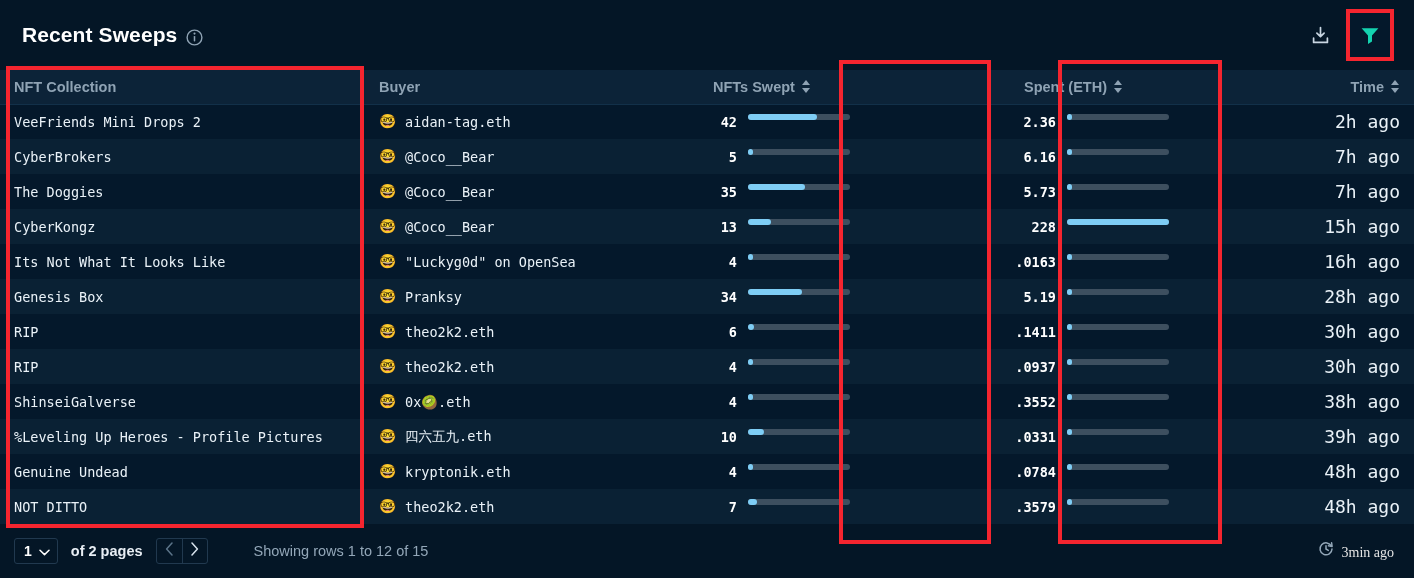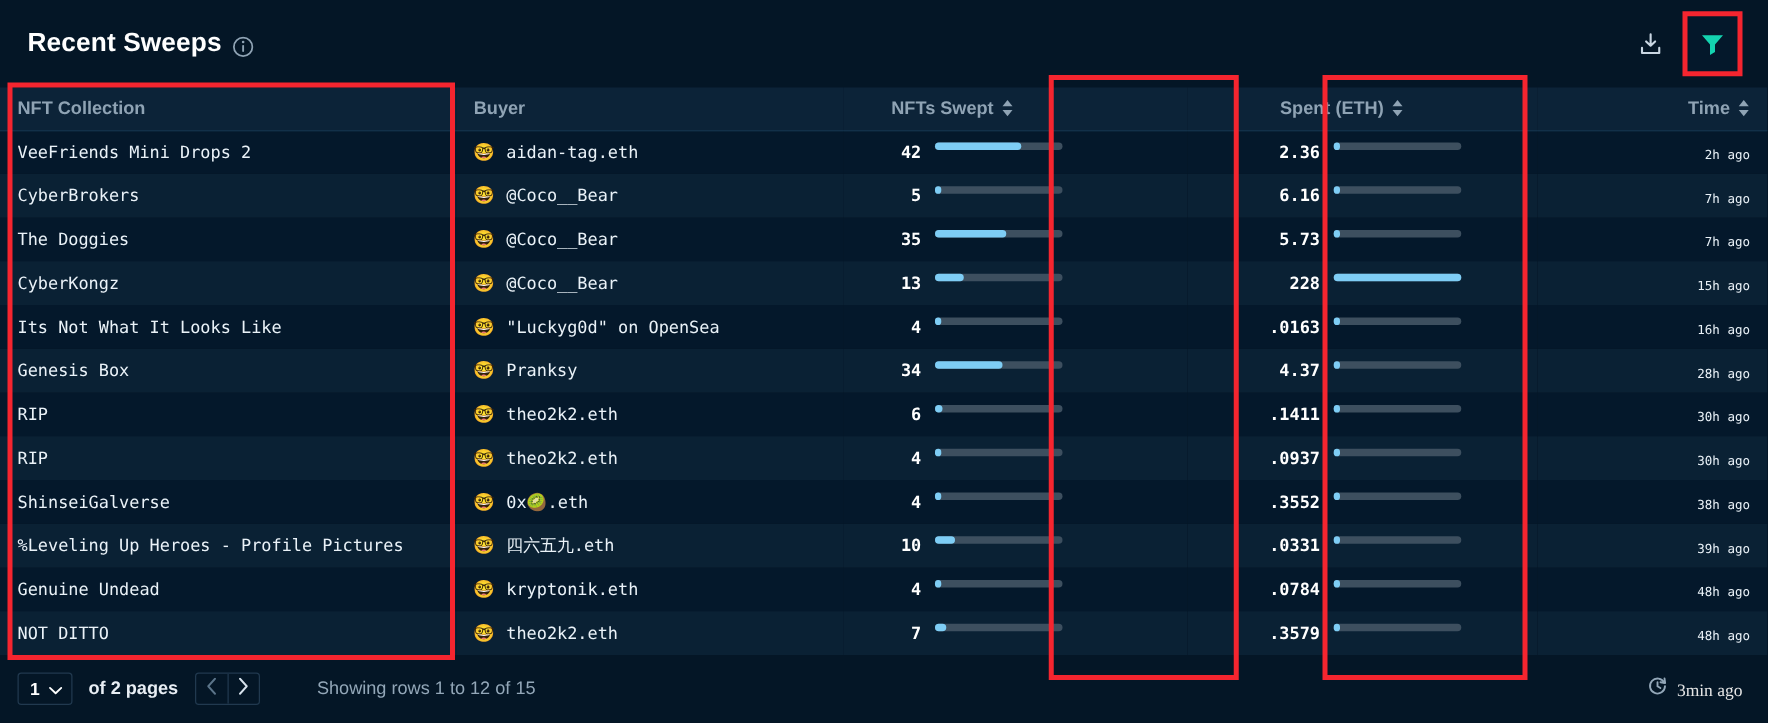--- a/index.html
+++ b/index.html
@@ -90,21 +90,21 @@
     letter-spacing: 0px;
   }
   .buyer-cell { display: flex; align-items: center; }
   .avatar {
     width: 17px; height: 17px; flex: 0 0 17px;
     margin-right: 9px;
     font-size: 14px; line-height: 17px; text-align: center;
   }
   .time-cell {
     font-family: "DejaVu Sans Mono", "Liberation Mono", monospace;
-    font-size: 10px; text-align: right;
+    font-size: 18px; text-align: right;
   }
 
   
   .metric { display: flex; }
   .metric .num {
     font-family: "DejaVu Sans Mono", "Liberation Mono", monospace;
     font-size: 13.5px; font-weight: bold;
     color: #ffffff; text-align: right;
     flex: 0 0 auto;
   }
@@ -394,21 +394,21 @@
           <td class="col-swept">
             <div class="metric metric-swept">
               <span class="num">34</span>
               <span class="bar">
                 <i style="width:53%"></i>
               </span>
             </div>
           </td>
           <td class="col-spent">
             <div class="metric metric-spent">
-              <span class="num">4.37</span>
+              <span class="num">5.19</span>
               <span class="bar">
                 <i style="width:5%"></i>
               </span>
             </div>
           </td>
           <td class="col-time"><span class="time-cell">28h ago</span></td>
         </tr>
         <tr>
           <td class="col-collection"><span class="mono">RIP</span></td>
           <td class="col-buyer">

